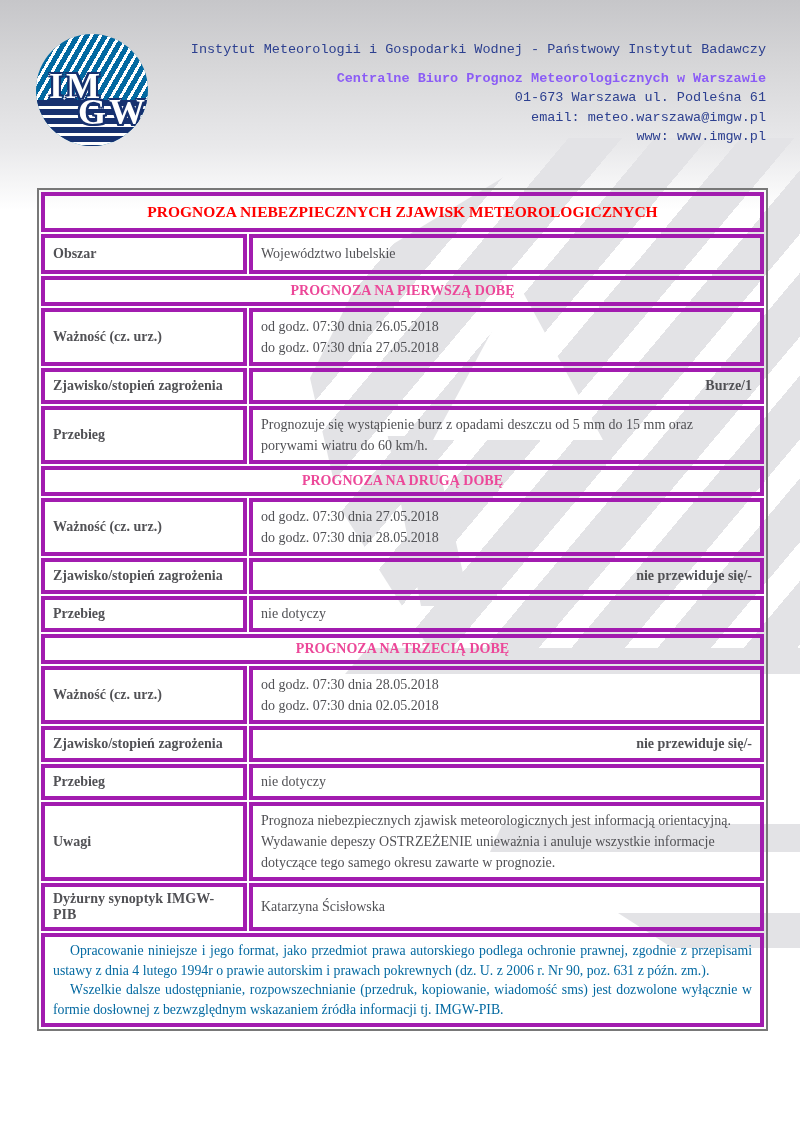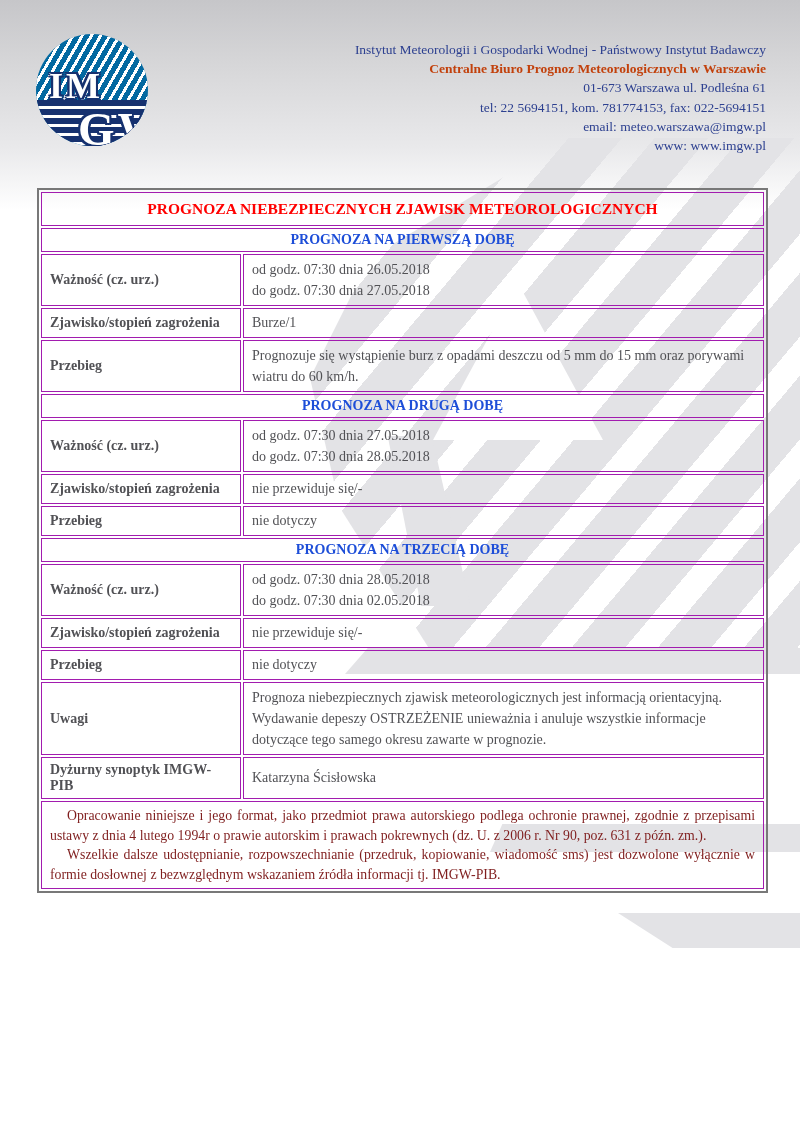--- a/index.html
+++ b/index.html
@@ -43,59 +43,59 @@
     position:absolute;left:0;right:0;bottom:0;height:46px;
     background:repeating-linear-gradient(180deg,#16316f 0 6px,#ffffff 6px 9px);
   }
   .logo .t{
     position:absolute;color:#ffffff;font-weight:bold;font-family:"Liberation Serif",serif;
     letter-spacing:3px;line-height:1;
     text-shadow:2px 0 0 #16316f,-2px 0 0 #16316f,0 2px 0 #16316f,0 -2px 0 #16316f,
                 2px 2px 0 #16316f,-2px -2px 0 #16316f,2px -2px 0 #16316f,-2px 2px 0 #16316f;
   }
   .logo .t1{left:13px;top:34px;font-size:36px;}
-  .logo .t2{left:42px;top:72px;font-size:47px;}
+  .logo .t2{left:42px;top:60px;font-size:36px;}
   
   .header-block{
     position:absolute;top:40px;left:180px;right:34px;text-align:right;
-    font-family:Liberation Serif, serif;font-size:13.5px;line-height:19.2px;
+    font-family:Liberation Mono, monospace;font-size:13.5px;line-height:19.2px;
     color:#2d4090;
   }
-  .header-block .hl-bold{font-weight:bold;color:#c2410c;}
+  .header-block .hl-bold{font-weight:bold;color:#8b5cf6;margin-top:10px;}
   
   table.forecast{
     position:absolute;left:37px;top:188px;width:731px;
     border-collapse:separate;border-spacing:2px;
     border:2px solid #787878;
     background:transparent;
     font-family:"Liberation Serif",serif;
   }
   table.forecast td{
-    border:1px solid #a21caf;
+    border:4px solid #a21caf;
     padding:4px 8px;
     font-size:14px;color:#515155;
     vertical-align:middle;
     background:transparent;
   }
   td.label-cell{width:182px;font-weight:bold;color:#131313;padding-left:6px;}
   tr.title-row td{
     text-align:center;font-weight:bold;color:#ff0000;font-size:15.5px;padding:7px 4px;
   }
   tr.section-row td{
-    text-align:center;font-weight:bold;color:#1d4ed8;font-size:14px;padding:3px 4px;
-  }
-  td.bold-value{font-weight:normal;color:#131313;}
+    text-align:center;font-weight:bold;color:#ec4899;font-size:14px;padding:3px 4px;
+  }
+  td.bold-value{font-weight:bold;color:#131313;text-align:right;}
   td.validity-cell div{line-height:21px;}
   td.multiline{line-height:21px;}
   tr.info-row td{height:24px;}
   tr.small-row td{height:20px;}
   td.copyright-cell{padding:5px 9px;}
   td.copyright-cell p{
     margin:0;text-indent:17px;text-align:justify;
-    font-size:13.8px;line-height:19.5px;color:#7f1d1d;
+    font-size:13.8px;line-height:19.5px;color:#0369a1;
   }
 </style>
 </head>
 <body>
 
 <div class="top-gradient"></div>
 <div class="wm-stripes"></div>
 <div class="wm-notch"></div>
 <div class="wm-chevron"></div>
 <div class="wm wm-band1"></div>
@@ -106,31 +106,34 @@
   <div class="diag"></div>
   <div class="horiz"></div>
   <span class="t t1">IM</span>
   <span class="t t2">GW</span>
 </div>
 
 <div class="header-block">
   <div>Instytut Meteorologii i Gospodarki Wodnej - Państwowy Instytut Badawczy</div>
   <div class="hl-bold">Centralne Biuro Prognoz Meteorologicznych w Warszawie</div>
   <div>01-673 Warszawa ul. Podleśna 61</div>
-  <div>tel: 22 5694151, kom. 781774153, fax: 022-5694151</div>
   <div>email: meteo.warszawa@imgw.pl</div>
   <div>www: www.imgw.pl</div>
 </div>
 
 <table class="forecast">
   <tbody>
       <tr class="title-row">
     <td colspan="2">PROGNOZA NIEBEZPIECZNYCH ZJAWISK METEOROLOGICZNYCH</td>
   </tr>
 
+  <tr class="info-row">
+    <td class="label-cell">Obszar</td>
+    <td>Województwo lubelskie</td>
+  </tr>
 
   <tr class="section-row">
     <td colspan="2">PROGNOZA NA PIERWSZĄ DOBĘ</td>
   </tr>
   <tr>
     <td class="label-cell">Ważność (cz. urz.)</td>
     <td class="validity-cell">
       <div>od godz. 07:30 dnia 26.05.2018</div>
       <div>do godz. 07:30 dnia 27.05.2018</div>
     </td>

